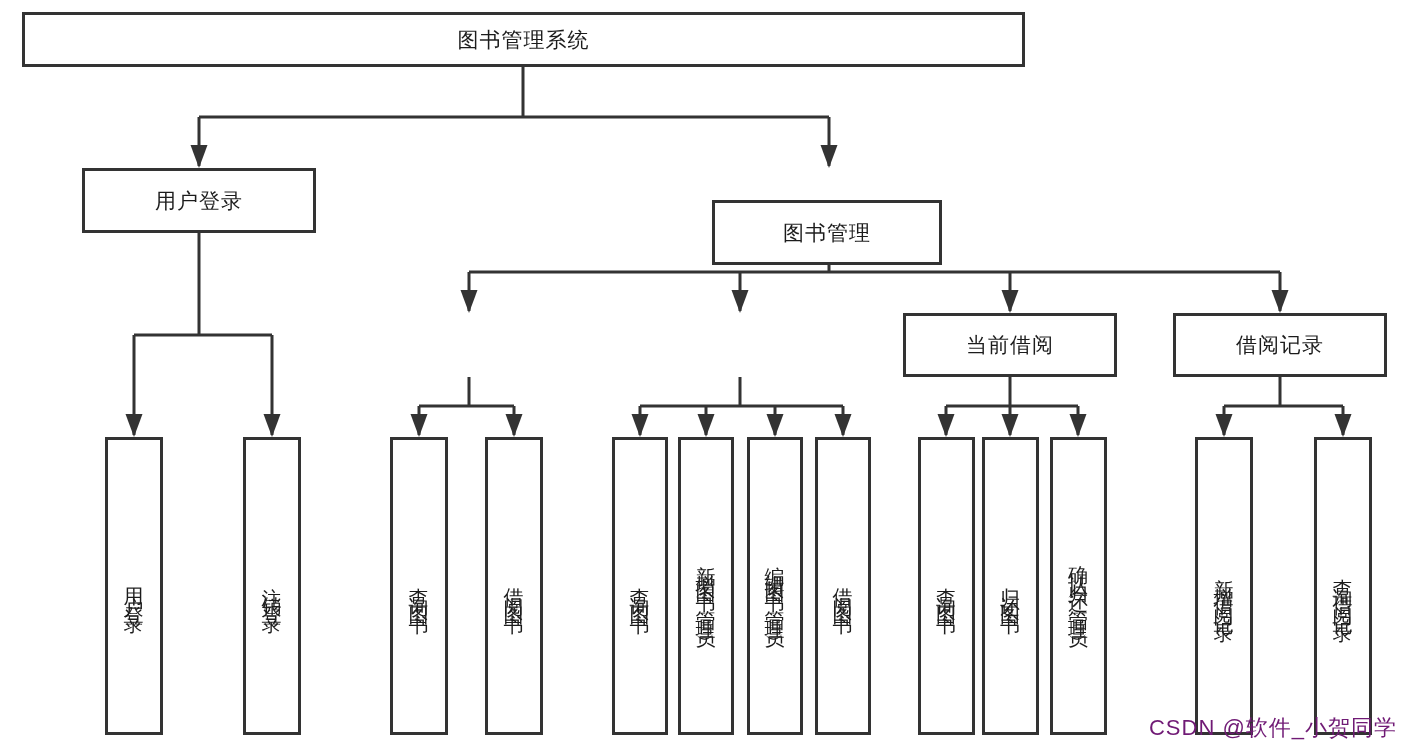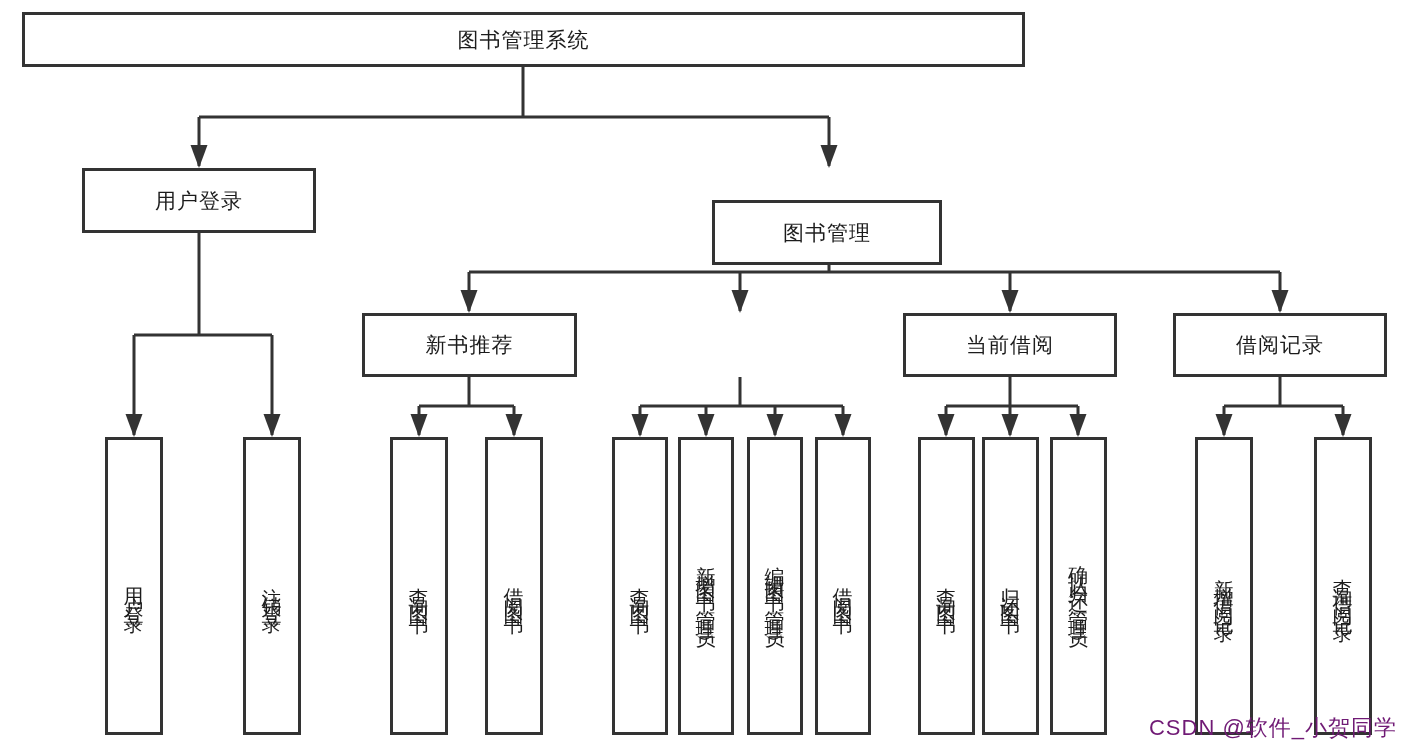--- a/index.html
+++ b/index.html
@@ -93,21 +93,20 @@
       <use href="#arrow" x="1224" y="437"></use>
       <use href="#arrow" x="1343" y="437"></use>
     </g>
   </svg>
 
   <div class="node h" style="left:22px; top:12px; width:1003px; height:55px;">图书管理系统</div>
 
   <div class="node h" style="left:82px; top:168px; width:234px; height:65px;">用户登录</div>
   <div class="node h" style="left:712px; top:168px; width:230px; height:65px;margin-top:32px;">图书管理</div>
 
-  <div class="node h" style="left:362px; top:313px; width:215px; height:64px;">新书推荐</div>
   <div class="node h" style="left:1173px; top:313px; width:214px; height:64px;">借阅记录</div>
   <div class="node h" style="left:903px; top:313px; width:214px; height:64px;">当前借阅</div>
 
   <div class="node v" style="left:105px; top:437px; width:58px; height:298px;">用户登录</div>
   <div class="node v" style="left:243px; top:437px; width:58px; height:298px;">注销登录</div>
 
   <div class="node v" style="left:390px; top:437px; width:58px; height:298px;">查询图书</div>
   <div class="node v" style="left:485px; top:437px; width:58px; height:298px;">借阅图书</div>
 
   <div class="node v" style="left:612px; top:437px; width:56px; height:298px;">查询图书</div>

